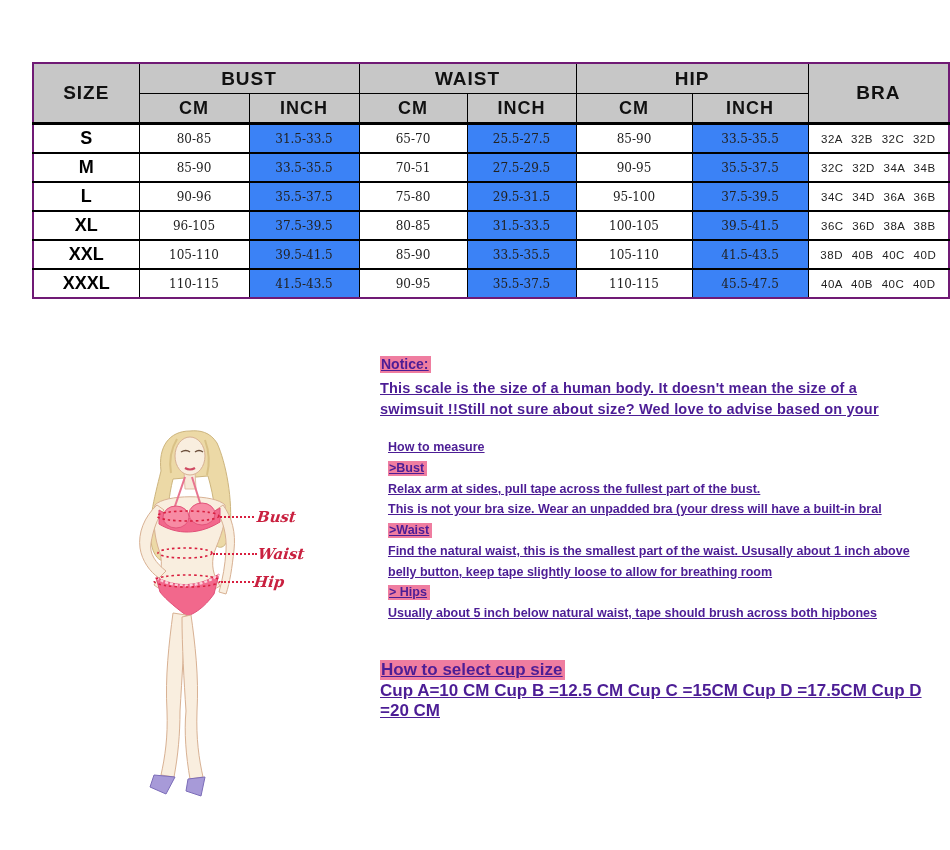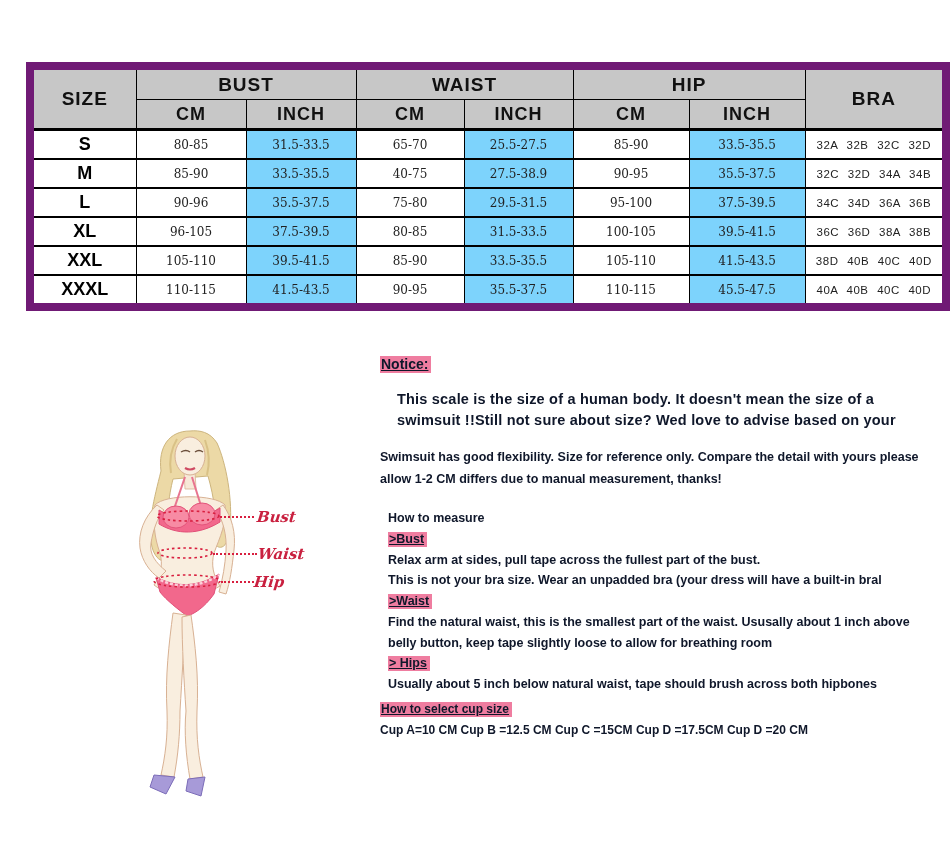--- a/index.html
+++ b/index.html
@@ -1,51 +1,51 @@
 <!DOCTYPE html>
 <html><head>
 <meta charset="utf-8">
 <style>
   html,body{margin:0;padding:0;}
   body{width:950px;height:850px;background:#ffffff;position:relative;overflow:hidden;
        font-family:"Liberation Sans",sans-serif;}
   .page{position:absolute;inset:0;background:#fff;}
 
   
-  table.sizechart{position:absolute;left:26px;top:62px;width:916px;
-      border-collapse:collapse;table-layout:fixed;border:8px solid #701a75;}
+  table.sizechart{position:absolute;left:32px;top:62px;width:916px;
+      border-collapse:collapse;table-layout:fixed;border:2px solid #701a75;}
   .sizechart th,.sizechart td{border:1px solid #000;text-align:center;vertical-align:middle;
       padding:0;overflow:hidden;white-space:nowrap;}
   .sizechart thead th{background:#c7c7c7;font-family:"Liberation Sans",sans-serif;
       font-weight:bold;color:#111;}
   .sizechart thead tr.h1 th{height:29px;font-size:19px;letter-spacing:1px;}
   .sizechart thead tr.h2 th{height:28px;font-size:18px;letter-spacing:1px;}
   .sizechart thead th.span2{font-size:19px;}
   .sizechart thead{border-bottom:3px solid #000;}
   .sizechart tbody tr{border-top:2px solid #000;}
   .sizechart tbody td{height:27px;font-family:"DejaVu Serif","Liberation Serif",serif;
       font-size:12px;color:#222;background:#fff;}
   .sizechart tbody td.sz{font-family:"Liberation Sans",sans-serif;font-weight:bold;
       font-size:18px;color:#000;}
-  .sizechart tbody td.inch{background:#7dd3fc;margin-left:40px;}
+  .sizechart tbody td.inch{background:#3b82f6;margin-left:40px;}
   .sizechart tbody td.bra{font-family:"Liberation Sans",sans-serif;font-size:11.5px;
       color:#222;word-spacing:5px;letter-spacing:0.5px;margin-left:8px;}
   col.c-size{width:106px;} col.c-bcm{width:110px;} col.c-binch{width:110px;}
   col.c-wcm{width:108px;} col.c-winch{width:109px;}
   col.c-hcm{width:116px;} col.c-hinch{width:116px;} col.c-bra{width:141px;}
 
   
-  .notes{position:absolute;left:380px;top:356px;width:560px;color:#0f172a;
-      font-family:"Liberation Sans",sans-serif;font-weight:bold;}
+  .notes{position:absolute;left:380px;top:356px;width:560px;color:#4c1d95;
+      font-family:"Liberation Sans",sans-serif;font-weight:bold;text-decoration:underline;}
   .hl{background:#ef7da0;text-decoration:underline;padding:0 3px 1px 1px;}
   .n-title{font-size:14px;margin:0 0 6px 0;}
-  .n-big{font-size:14.5px;line-height:20.3px;letter-spacing:0.2px;margin:17px;}
+  .n-big{font-size:14.5px;line-height:20.3px;letter-spacing:0.2px;margin:0;}
   .n-small{font-size:12.5px;line-height:21.5px;margin:16px 0 0 0;}
   .measure{font-size:12.5px;line-height:20.7px;margin:18px 0 0 8px;}
-  .cupsec{font-size:12px;line-height:20.8px;margin:4px 0 0 0;}
+  .cupsec{font-size:17px;line-height:20.8px;margin:36px 0 0 0;}
   .m-line{min-height:20.7px;}
 
   
   .figure-wrap{position:absolute;left:95px;top:425px;width:220px;height:395px;}
   .leader{position:absolute;border-top:2px dotted #d81f3f;height:0;}
   .leader.bust{left:220px;top:516px;width:34px;}
   .leader.waist{left:213px;top:553px;width:44px;}
   .leader.hip{left:221px;top:581px;width:33px;}
   .fig-label{position:absolute;font-family:"DejaVu Serif","Liberation Serif",serif;
       font-style:italic;font-weight:bold;font-size:15px;color:#c9203f;
@@ -95,22 +95,22 @@
         <td>65-70</td>
         <td class="inch">25.5-27.5</td>
         <td>85-90</td>
         <td class="inch">33.5-35.5</td>
         <td class="bra">32A 32B 32C 32D</td>
       </tr>
       <tr>
         <td class="sz">M</td>
         <td>85-90</td>
         <td class="inch">33.5-35.5</td>
-        <td>40-75</td>
-        <td class="inch">27.5-38.9</td>
+        <td>70-51</td>
+        <td class="inch">27.5-29.5</td>
         <td>90-95</td>
         <td class="inch">35.5-37.5</td>
         <td class="bra">32C 32D 34A 34B</td>
       </tr>
       <tr>
         <td class="sz">L</td>
         <td>90-96</td>
         <td class="inch">35.5-37.5</td>
         <td>75-80</td>
         <td class="inch">29.5-31.5</td>
@@ -205,24 +205,20 @@
 
   <div class="notes">
     <div class="n-title">
       <span class="hl">Notice:</span>
     </div>
     <div class="n-big">
       <div class="m-line">This scale is the size of a human body. It doesn't mean the size of a</div>
       <div class="m-line">swimsuit !!Still not sure about size? Wed love to advise based on your</div>
     </div>
 
-    <div class="n-small">
-      <div class="m-line">Swimsuit has good flexibility. Size for reference only. Compare the detail with yours please</div>
-      <div class="m-line">allow 1-2 CM differs due to manual measurement, thanks!</div>
-    </div>
 
     <div class="measure">
       <div class="m-line">How to measure</div>
       <div class="m-line">
         <span class="hl">&gt;Bust</span>
       </div>
       <div class="m-line">Relax arm at sides, pull tape across the fullest part of the bust.</div>
       <div class="m-line">This is not your bra size. Wear an unpadded bra (your dress will have a built-in bral</div>
       <div class="m-line">
         <span class="hl">&gt;Waist</span>

